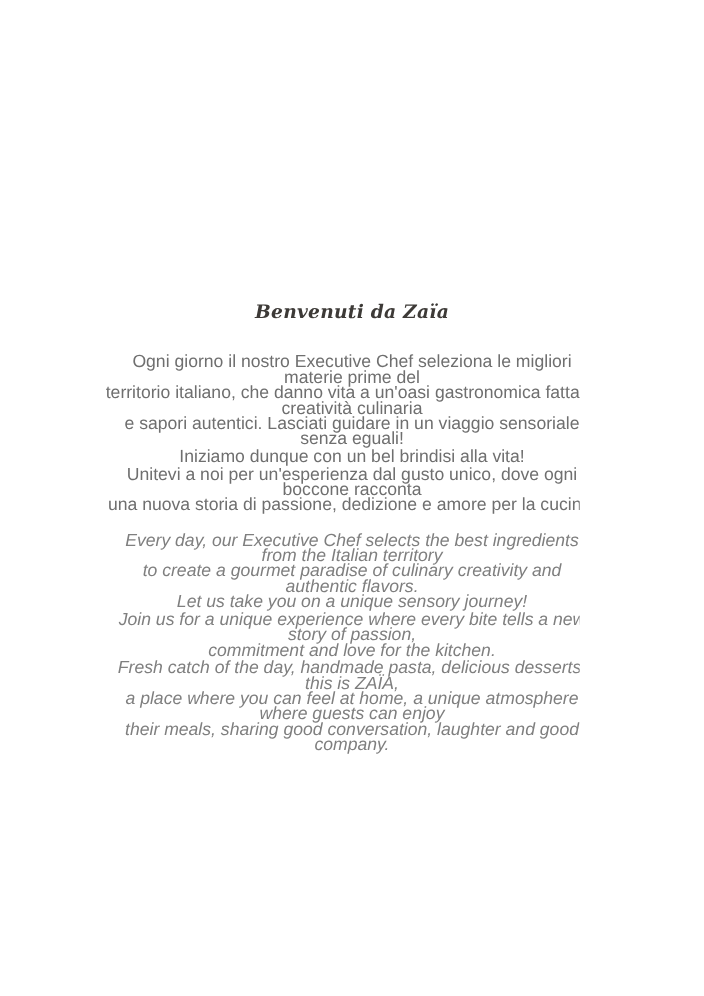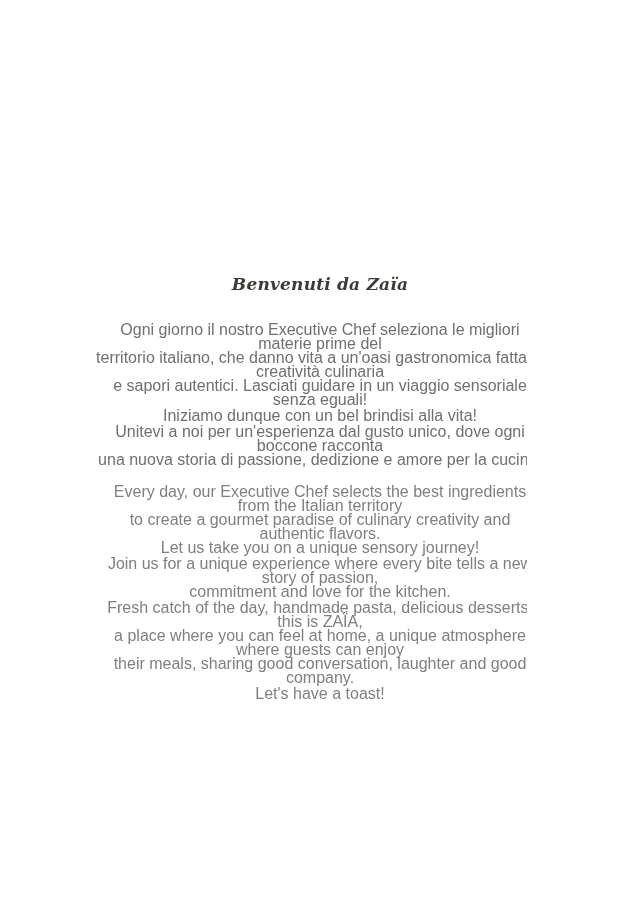--- a/index.html
+++ b/index.html
@@ -43,20 +43,21 @@
   }
   .intro p:last-child {
     margin-bottom: 0;
   }
   .intro-it {
     color: #6f6f6f;
   }
   .intro-en {
     margin-top: 18px;
     color: #7f7f7f;
+    font-style: italic;
   }
 </style>
 </head>
 <body>
 
 <div class="page">
   <div class="content">
 
     <h1 class="title">
       <span class="title-line">Benvenuti da Zaïa</span>
@@ -73,17 +74,16 @@
 
     <div class="intro intro-en">
       <p>Every day, our Executive Chef selects the best ingredients from the Italian territory
 to create a gourmet paradise of culinary creativity and authentic flavors.
 Let us take you on a unique sensory journey!</p>
       <p>Join us for a unique experience where every bite tells a new story of passion,
 commitment and love for the kitchen.</p>
       <p>Fresh catch of the day, handmade pasta, delicious desserts: this is ZAÏA,
 a place where you can feel at home, a unique atmosphere where guests can enjoy
 their meals, sharing good conversation, laughter and good company.</p>
-      <p>Let's have a toast!</p>
     </div>
 
   </div>
 </div>
 
 </body></html>

